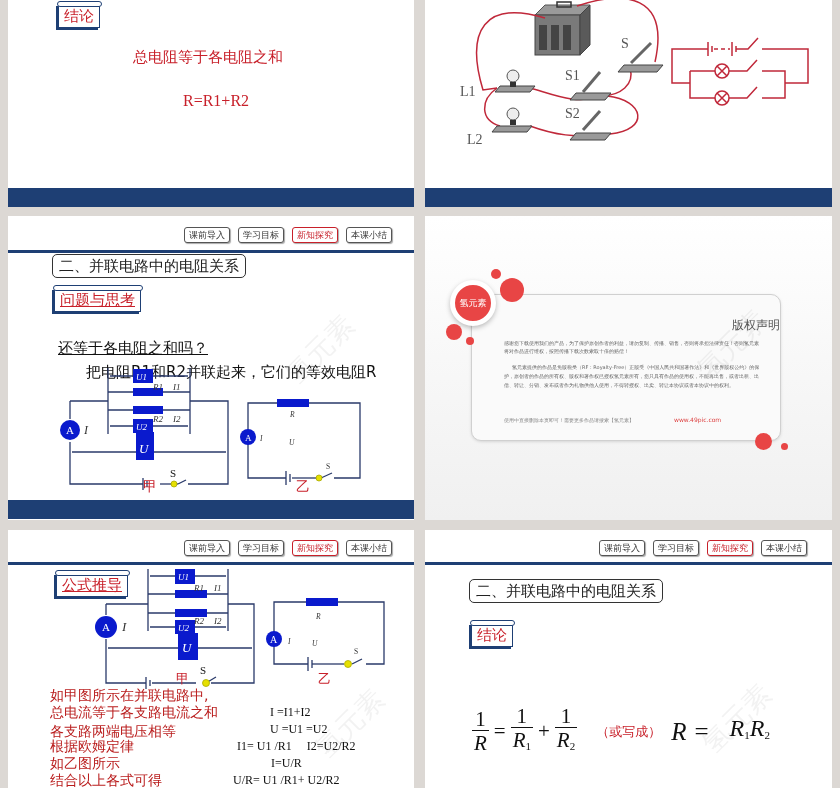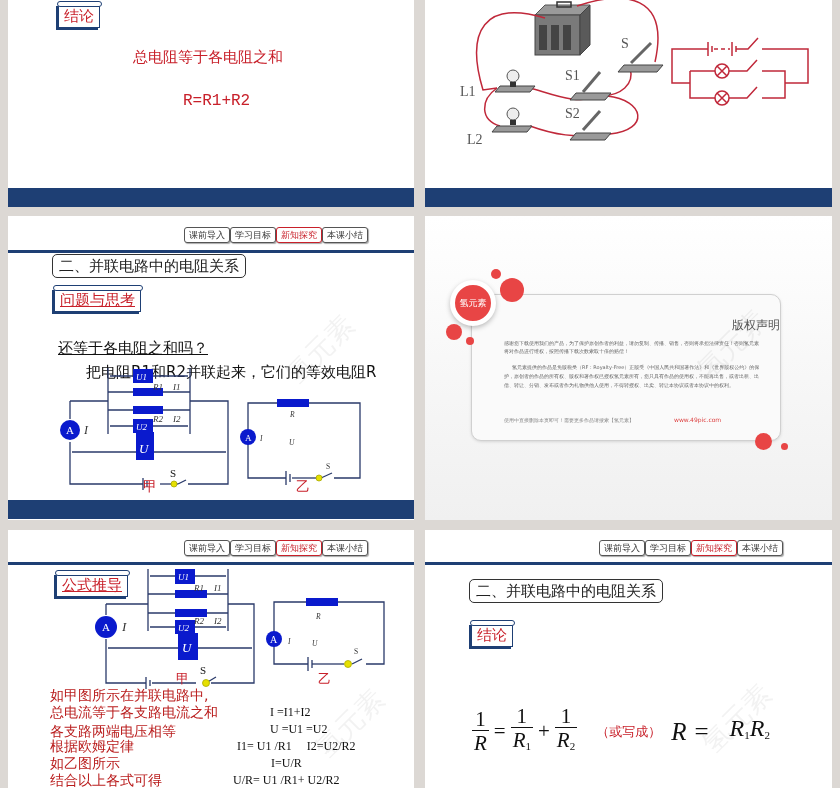--- a/index.html
+++ b/index.html
@@ -1,29 +1,29 @@
 <!DOCTYPE html>
 <html><head>
 <meta charset="utf-8">
 <style>
   * { box-sizing: border-box; margin: 0; padding: 0; }
   html, body { width: 840px; height: 788px; overflow: hidden; background: #dcd8d4; font-family: "DejaVu Sans", "Liberation Sans", sans-serif; }
   .stage { position: relative; width: 692px; height: 788px; background: #dcd8d4; }
   .slide { position: absolute; background: #ffffff; overflow: hidden; }
   .footer-bar { position: absolute; left: 0; right: 0; height: 19px; background: #1e3f74; }
-  .nav { position: absolute; display: flex; gap: 0; }
+  .nav { position: absolute; display: flex; gap: 8px; }
   .nav-btn { font-size: 9px; color: #333; border: 1px solid #555; border-radius: 3px; padding: 1px 4px; background: #fff; line-height: 12px; white-space: nowrap; box-shadow: 1px 1px 1px #aaa; }
   .nav-btn.active { color: #c8202a; border-color: #c8202a; }
   .nav-line { position: absolute; left: 0; right: 0; height: 3px; background: #1e3f74; }
   .section-title { position: absolute; border: 1.5px solid #333; border-radius: 5px; padding: 1px 6px; font-size: 15px; color: #222; background: #fff; line-height: 20px; white-space: nowrap; }
   .scroll-tag { position: absolute; border: 1.5px solid #1e3f74; padding: 0 5px; font-size: 15px; color: #c8202a; background: #fff; line-height: 22px; white-space: nowrap; box-shadow: -2px 2px 0 #1e3f74; }
   .scroll-tag::before { content: ""; position: absolute; top: -4px; left: -2px; right: -3px; height: 4px; border: 1.5px solid #1e3f74; border-radius: 3px; background: #fff; }
   .scroll-tag.underline span { text-decoration: underline; }
   .red-text { position: absolute; color: #c8202a; white-space: nowrap; }
-  .serif { font-family: Liberation Mono, monospace; }
+  .serif { font-family: Liberation Serif, serif; }
   .body-text { position: absolute; font-size: 15px; color: #111; line-height: 20px; }
   .derive-row { position: absolute; left: 50px; font-size: 14px; color: #b91c1c; white-space: nowrap; line-height: 16px; }
   .derive-eq { position: absolute; font-family: "Liberation Serif", serif; font-size: 12px; color: #111; white-space: nowrap; }
   svg { position: absolute; overflow: visible; }
   .frac { display: inline-flex; flex-direction: column; align-items: center; vertical-align: middle; margin: 0 3px; }
   .frac .num { padding: 0 2px; line-height: 22px; }
   .frac .den { border-top: 1px solid #111; padding: 0 2px; line-height: 24px; }
   .formula { position: absolute; font-family: "Liberation Serif", serif; font-size: 21px; color: #111; white-space: nowrap; display: flex; align-items: center; }
   .formula i { font-style: italic; }
   .formula sub { font-size: 11px; vertical-align: -3px; }

